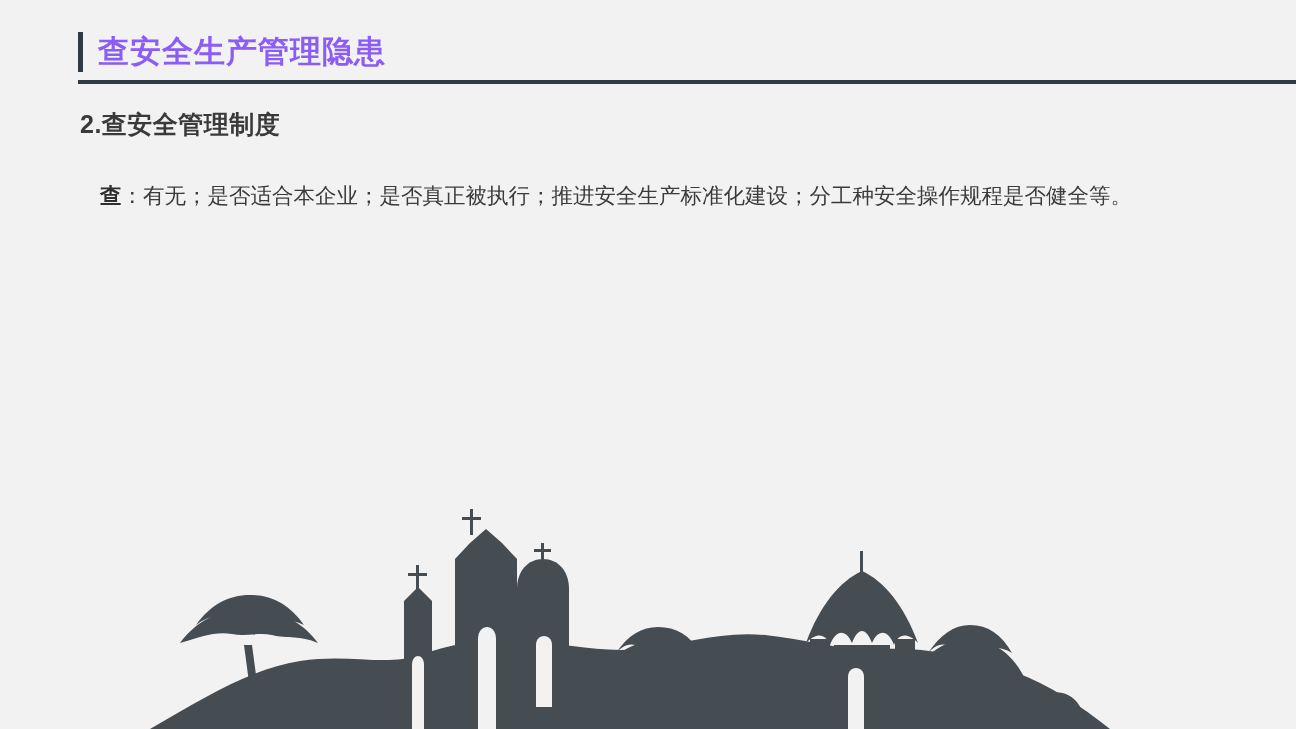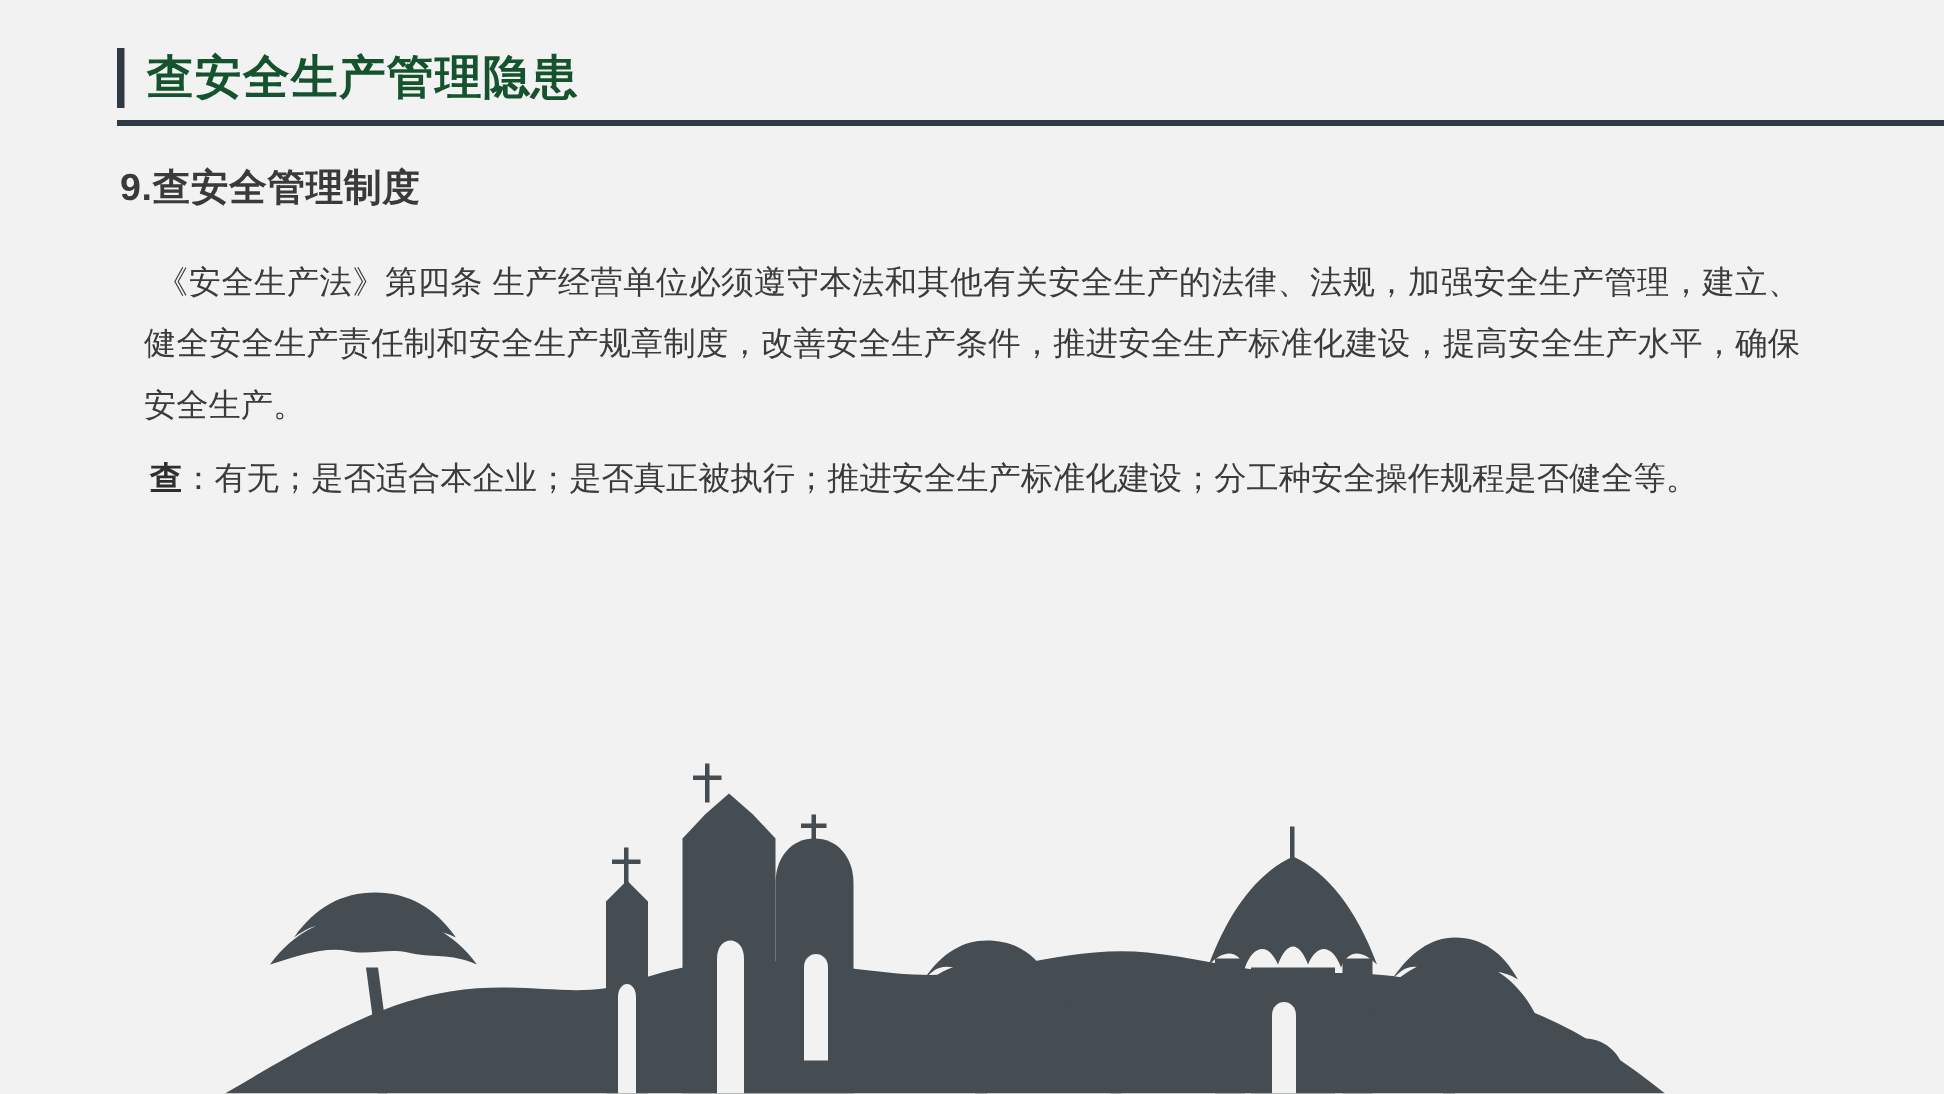--- a/index.html
+++ b/index.html
@@ -37,21 +37,21 @@
     width: 5px;
     height: 40px;
     background: #2f3a44;
   }
   .header-title {
     position: absolute;
     left: 98px;
     top: 16px;
     font-size: 31px;
     font-weight: bold;
-    color: #14532d;
+    color: #8b5cf6;
     letter-spacing: 1px;
     line-height: 44px;
     white-space: nowrap;
   }
   .header-rule {
     position: absolute;
     left: 78px;
     top: 66px;
     width: 1218px;
     height: 4px;
@@ -115,24 +115,23 @@
 <body>
 
 <div class="slide">
 
   <div class="header">
     <div class="header-accent"></div>
     <div class="header-title">查安全生产管理隐患</div>
     <div class="header-rule"></div>
   </div>
 
-  <div class="section-title">9.查安全管理制度</div>
+  <div class="section-title">2.查安全管理制度</div>
 
   <div class="paragraphs">
-    <p class="para first">《安全生产法》第四条 生产经营单位必须遵守本法和其他有关安全生产的法律、法规，加强安全生产管理，建立、健全安全生产责任制和安全生产规章制度，改善安全生产条件，推进安全生产标准化建设，提高安全生产水平，确保安全生产。</p>
     <p class="para second">
       <span class="lead">查</span><span>：有无；是否适合本企业；是否真正被执行；推进安全生产标准化建设；分工种安全操作规程是否健全等。</span>
     </p>
   </div>
 
   <div class="illustration">
     <svg viewBox="0 0 1296 290" xmlns="http://www.w3.org/2000/svg" aria-hidden="true">
       <g fill="#454c52">
 
         <path d="M150 290 C 205 258, 250 230, 300 222 C 350 214, 385 228, 420 216

